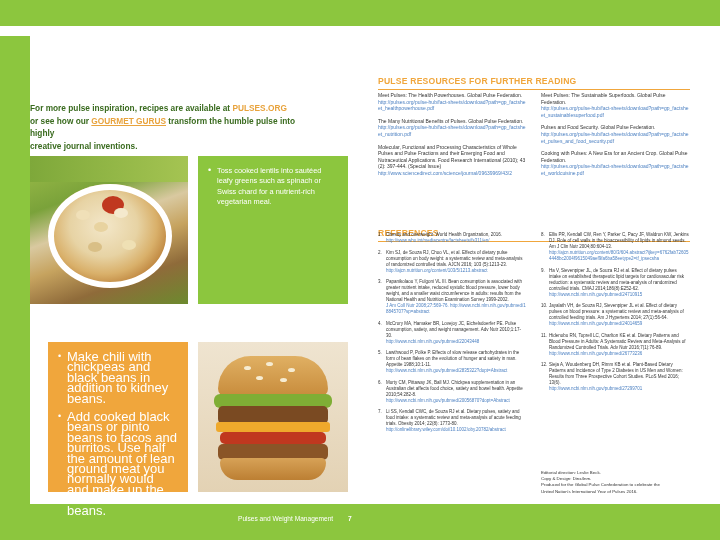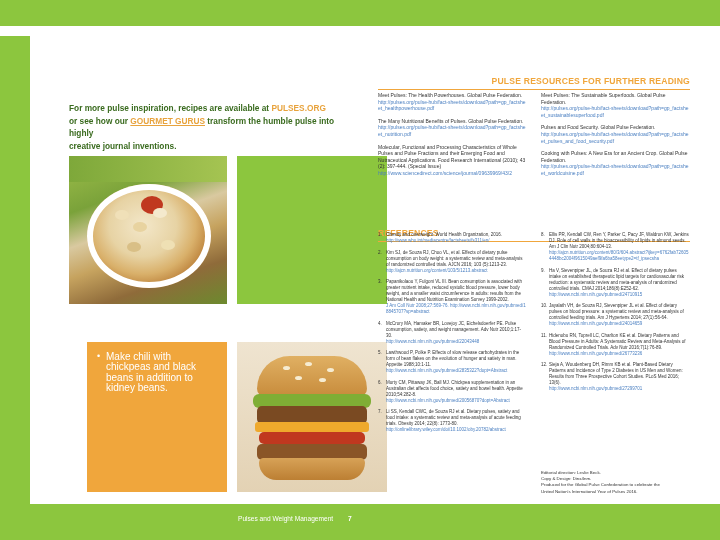--- a/index.html
+++ b/index.html
@@ -17,21 +17,21 @@
   
   .band-top{position:absolute;left:0;top:0;width:720px;height:26px;background:#8cc63e;}
   .band-white{position:absolute;left:0;top:26px;width:720px;height:10px;background:#ffffff;}
   .band-left{position:absolute;left:0;top:36px;width:30px;height:468px;background:#8cc63e;}
   .band-bottom{position:absolute;left:0;top:504px;width:720px;height:36px;background:#8cc63e;}
   .band-right{position:absolute;left:690px;top:36px;width:30px;height:468px;background:#ffffff;}
 
   .content{position:absolute;left:30px;top:36px;width:660px;height:468px;background:#ffffff;}
 
   
-  .left-col{position:absolute;left:0px;top:0px;width:330px;height:468px;margin-left:39px;}
+  .left-col{position:absolute;left:0px;top:0px;width:330px;height:468px;}
 
   .intro{
     position:absolute;left:0px;top:66px;width:290px;
     font-size:8.3px;line-height:12.5px;color:#3a6b1f;font-weight:bold;
   }
   .intro .lnk{color:#e8a33d;}
   .intro .lnk2{color:#e8a33d;text-decoration:underline;}
 
   .photo-top{
     position:absolute;left:0px;top:120px;width:158px;height:148px;
@@ -70,21 +70,21 @@
 
   
   .tips-green{
     position:absolute;left:168px;top:120px;width:150px;height:148px;
     background:#8cc63e;color:#ffffff;padding:10px 10px 0 10px;box-sizing:border-box;
     font-size:7.4px;line-height:10.4px;
   }
   .tips-orange{
     position:absolute;left:18px;top:306px;width:140px;height:150px;
     background:#f0a63c;color:#ffffff;padding:10px 10px 0 10px;box-sizing:border-box;
-    font-size:10px;line-height:10.4px;
+    font-size:13px;line-height:10.4px;
   }
   .tip{position:relative;padding-left:9px;margin-bottom:8px;}
   .tip:before{content:"\2022";position:absolute;left:0;top:-1px;font-size:9px;line-height:11px;}
 
   
   .right-col{position:absolute;left:348px;top:0px;width:312px;height:468px;}
 
   .sec-title{
     color:#f0a63c;font-size:8.6px;font-weight:bold;letter-spacing:.2px;
   }
@@ -142,24 +142,26 @@
         <div class="bowl"></div>
         <div class="tom"></div>
         <div class="bean b1"></div>
         <div class="bean b2"></div>
         <div class="bean b3"></div>
         <div class="bean b4"></div>
         <div class="bean b5"></div>
       </div>
 
       <div class="tips-green">
+        <div class="tip">Toss cooked lentils into sautéed leafy greens such as spinach or Swiss chard for a nutrient-rich vegetarian meal.</div>
       </div>
 
       <div class="tips-orange">
         <div class="tip">Make chili with chickpeas and black beans in addition to kidney beans.</div>
+        <div class="tip">Add cooked black beans or pinto beans to tacos and burritos. Use half the amount of lean ground meat you normally would and make up the difference with beans.</div>
       </div>
 
       <div class="photo-bottom">
         <div class="burger">
           <div class="bun-top">
             <div class="seed s1"></div>
             <div class="seed s2"></div>
             <div class="seed s3"></div>
             <div class="seed s4"></div>
             <div class="seed s5"></div>
@@ -170,21 +172,21 @@
           <div class="tomato"></div>
           <div class="patty2"></div>
           <div class="bun-bottom"></div>
         </div>
       </div>
 
     </div>
 
     <div class="right-col">
 
-      <div style="position:absolute;left:0;top:40px;width:312px;text-align:right;">
+      <div style="position:absolute;left:0;top:40px;width:312px;">
         <div class="sec-title">PULSE RESOURCES FOR FURTHER READING</div>
         <div class="rule"></div>
       </div>
 
       <div class="resources">
         <div style="display:flex;gap:14px;">
           <div style="width:149px;">
             <div class="res-item">
               <span>Meet Pulses: The Health Powerhouses. Global Pulse Federation.</span><br>
               <span class="lnk">http://pulses.org/pulse-hub/fact-sheets/download?path=gp_factsheet_healthpowerhouse.pdf</span>

